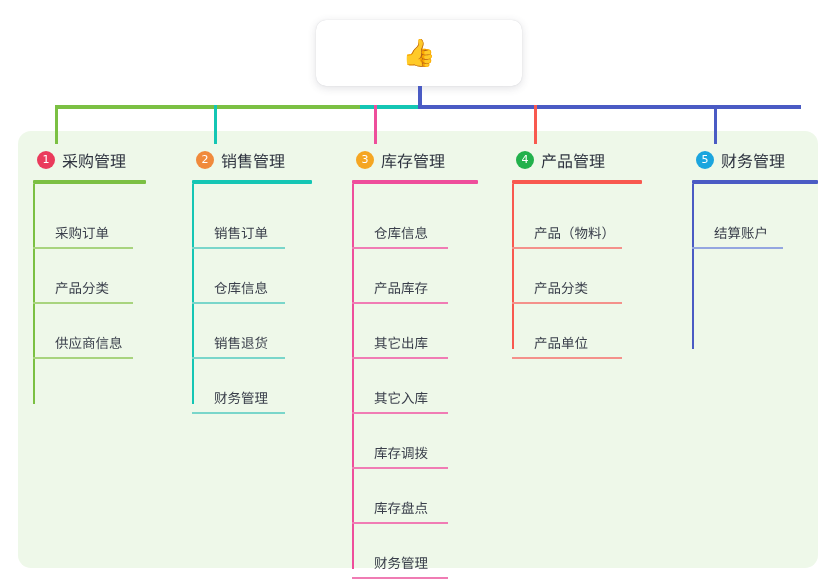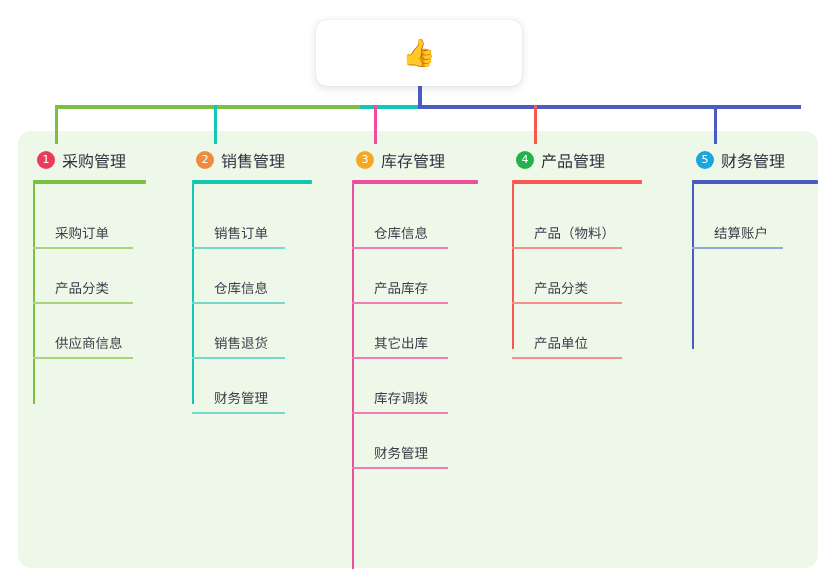--- a/index.html
+++ b/index.html
@@ -233,21 +233,29 @@
           </div>
           <div class="leaf">
             <span class="leaf-text">产品库存</span>
             <div class="leaf-rule" style="width: 96px; background: rgb(240, 124, 180);"></div>
           </div>
           <div class="leaf">
             <span class="leaf-text">其它出库</span>
             <div class="leaf-rule" style="width: 96px; background: rgb(240, 124, 180);"></div>
           </div>
           <div class="leaf">
+            <span class="leaf-text">其它入库</span>
+            <div class="leaf-rule" style="width: 96px; background: rgb(240, 124, 180);"></div>
+          </div>
+          <div class="leaf">
             <span class="leaf-text">库存调拨</span>
+            <div class="leaf-rule" style="width: 96px; background: rgb(240, 124, 180);"></div>
+          </div>
+          <div class="leaf">
+            <span class="leaf-text">库存盘点</span>
             <div class="leaf-rule" style="width: 96px; background: rgb(240, 124, 180);"></div>
           </div>
           <div class="leaf">
             <span class="leaf-text">财务管理</span>
             <div class="leaf-rule" style="width: 96px; background: rgb(240, 124, 180);"></div>
           </div>
         </div>
       </div>
       <div class="column" style="left: 512px; top: 145px;">
         <div class="col-header">

